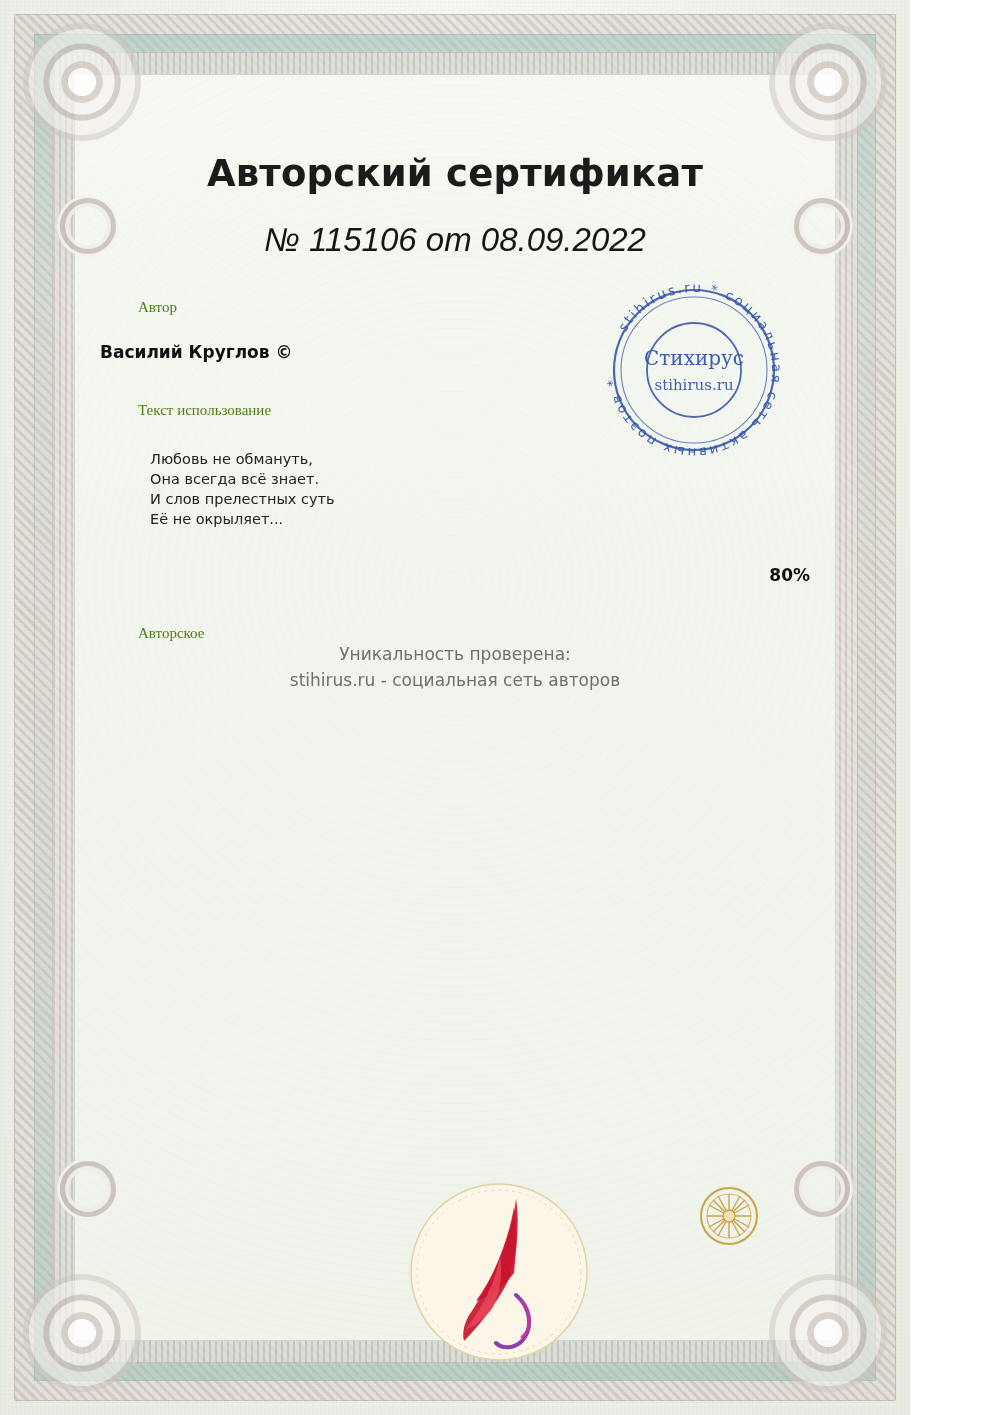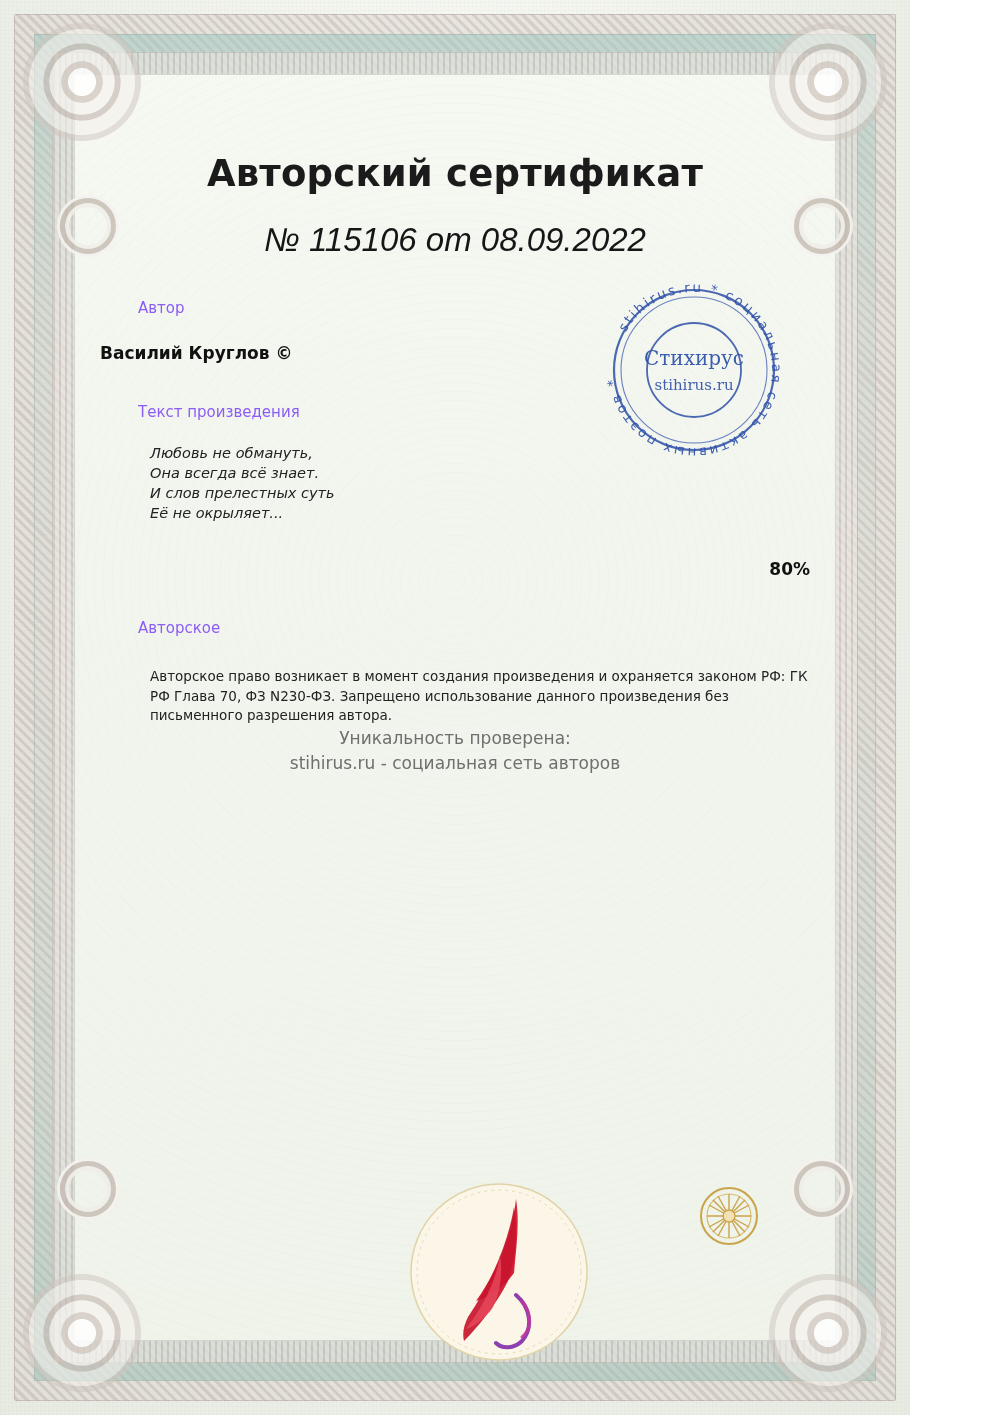--- a/index.html
+++ b/index.html
@@ -117,36 +117,36 @@
     text-align: center;
     font-size: 33px;
     font-style: italic;
     color: #161616;
     margin: 26px 0 0 0;
     font-family: Liberation Sans, sans-serif;
   }
 
   .section-label {
     font-size: 15px;
-    color: #8b5cf6;
+    color: #4d7c0f;
     margin: 40px 0 0 38px;
+    font-family: Liberation Serif, serif;
   }
   .section-value-center {
     font-size: 17px;
     font-weight: bold;
     color: #111;
     margin-top: 26px;
   }
   .poem {
-    margin: 22px 0 0 50px;
+    margin: 30px 0 0 50px;
     font-size: 14.5px;
     line-height: 1.38;
     color: #222;
     white-space: pre-line;
-    font-style: italic;
   }
   .uniq-value {
     text-align: right;
     font-size: 17px;
     font-weight: bold;
     color: #111;
     margin-top: 36px;
   }
   .note-body {
     margin: 30px 0 0 50px;
@@ -215,31 +215,29 @@
   <div class="corner-ring br"></div>
 
   <div class="content">
 
     <div class="title">Авторский сертификат</div>
     <div class="subtitle">№ 115106 от 08.09.2022</div>
 
     <div class="section-label">Автор</div>
     <div class="section-value-center">Василий Круглов ©</div>
 
-    <div class="section-label">Текст произведения</div>
+    <div class="section-label">Текст использование</div>
     <div class="poem">Любовь не обмануть,
 Она всегда всё знает.
 И слов прелестных суть
 Её не окрыляет...</div>
 
     <div class="uniq-value">80%</div>
 
     <div class="section-label">Авторское</div>
-    <div class="note-body">Авторское право возникает в момент создания произведения и охраняется законом РФ: ГК РФ Глава 70, ФЗ N230-ФЗ.
-Запрещено использование данного произведения без письменного разрешения автора.</div>
 
     <div class="verified">
       <div>Уникальность проверена:</div>
       <div class="line2">stihirus.ru - социальная сеть авторов</div>
     </div>
   </div>
 
   <div class="stamp">
     <svg viewBox="0 0 196 196" width="196" height="196" aria-hidden="true">
       <defs>

